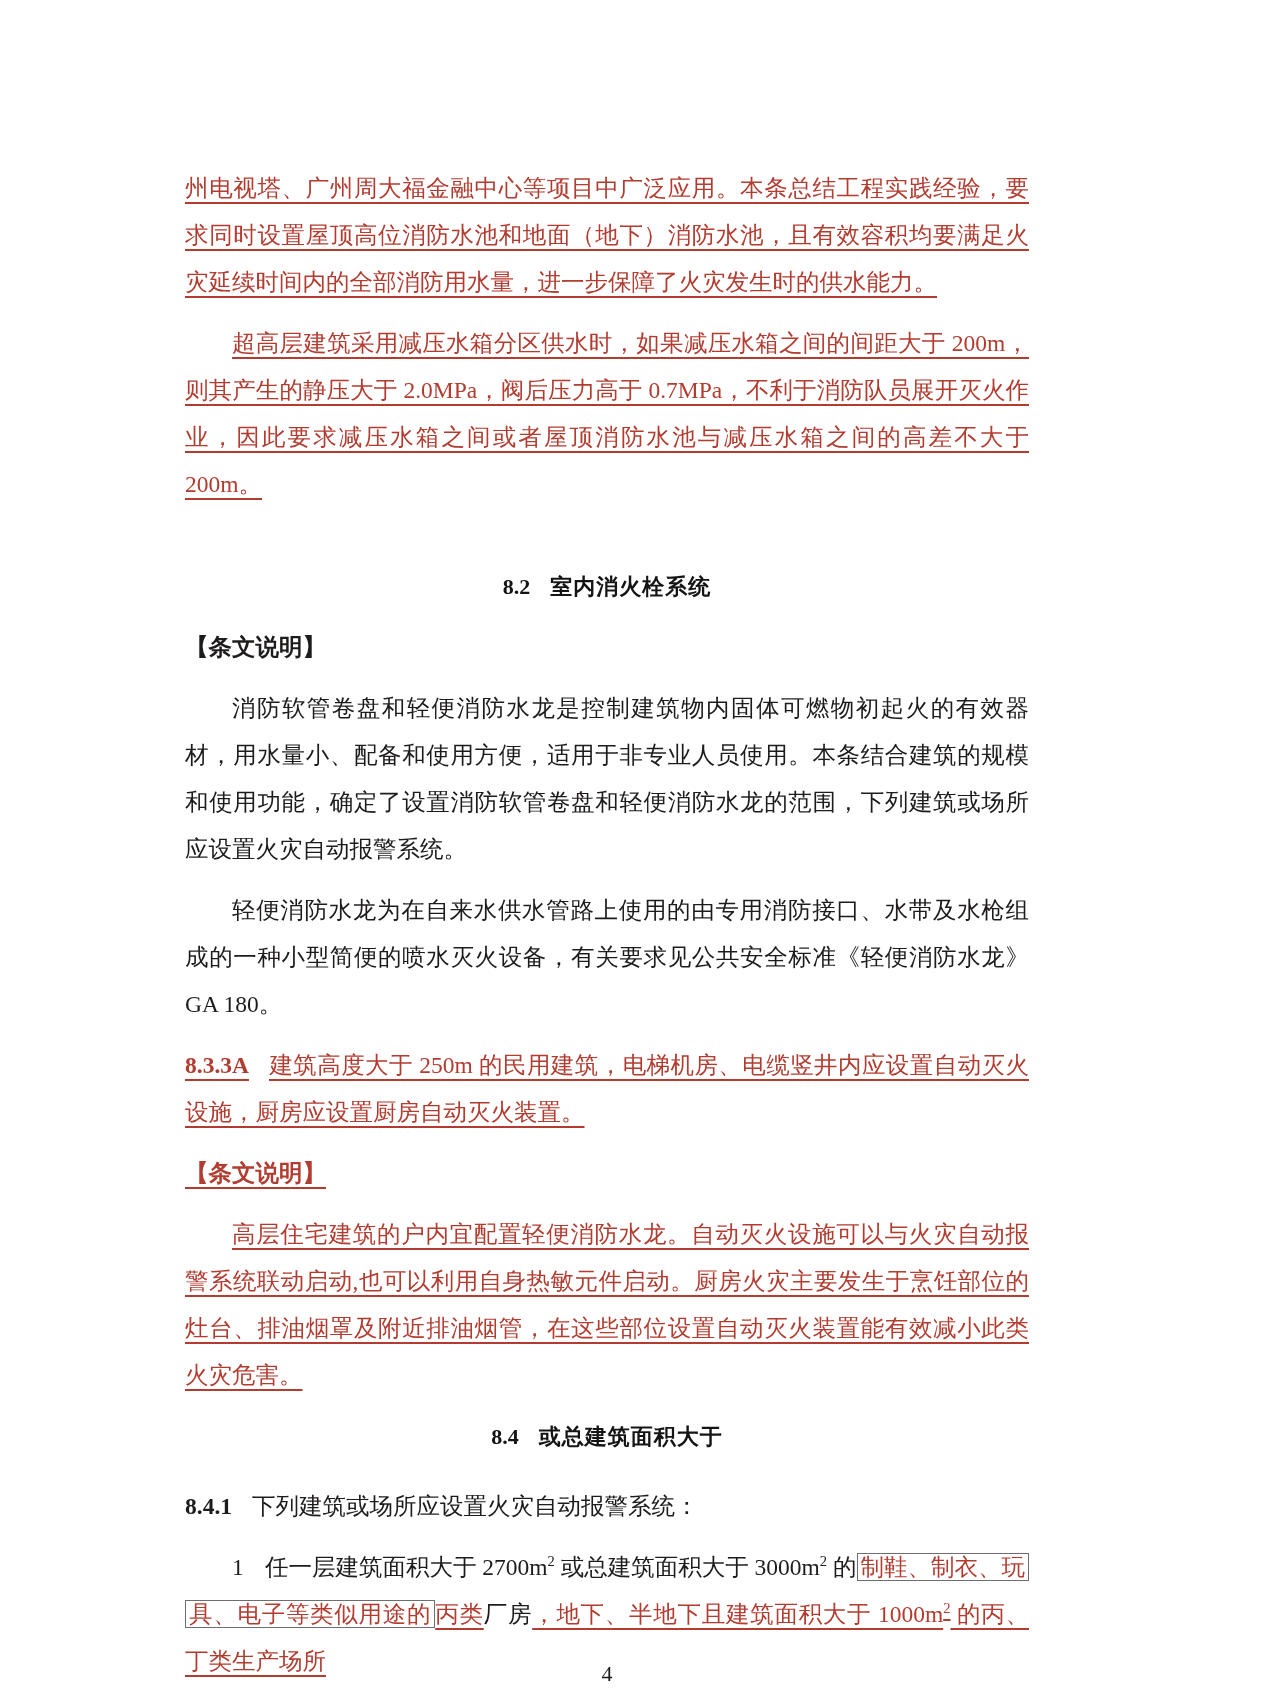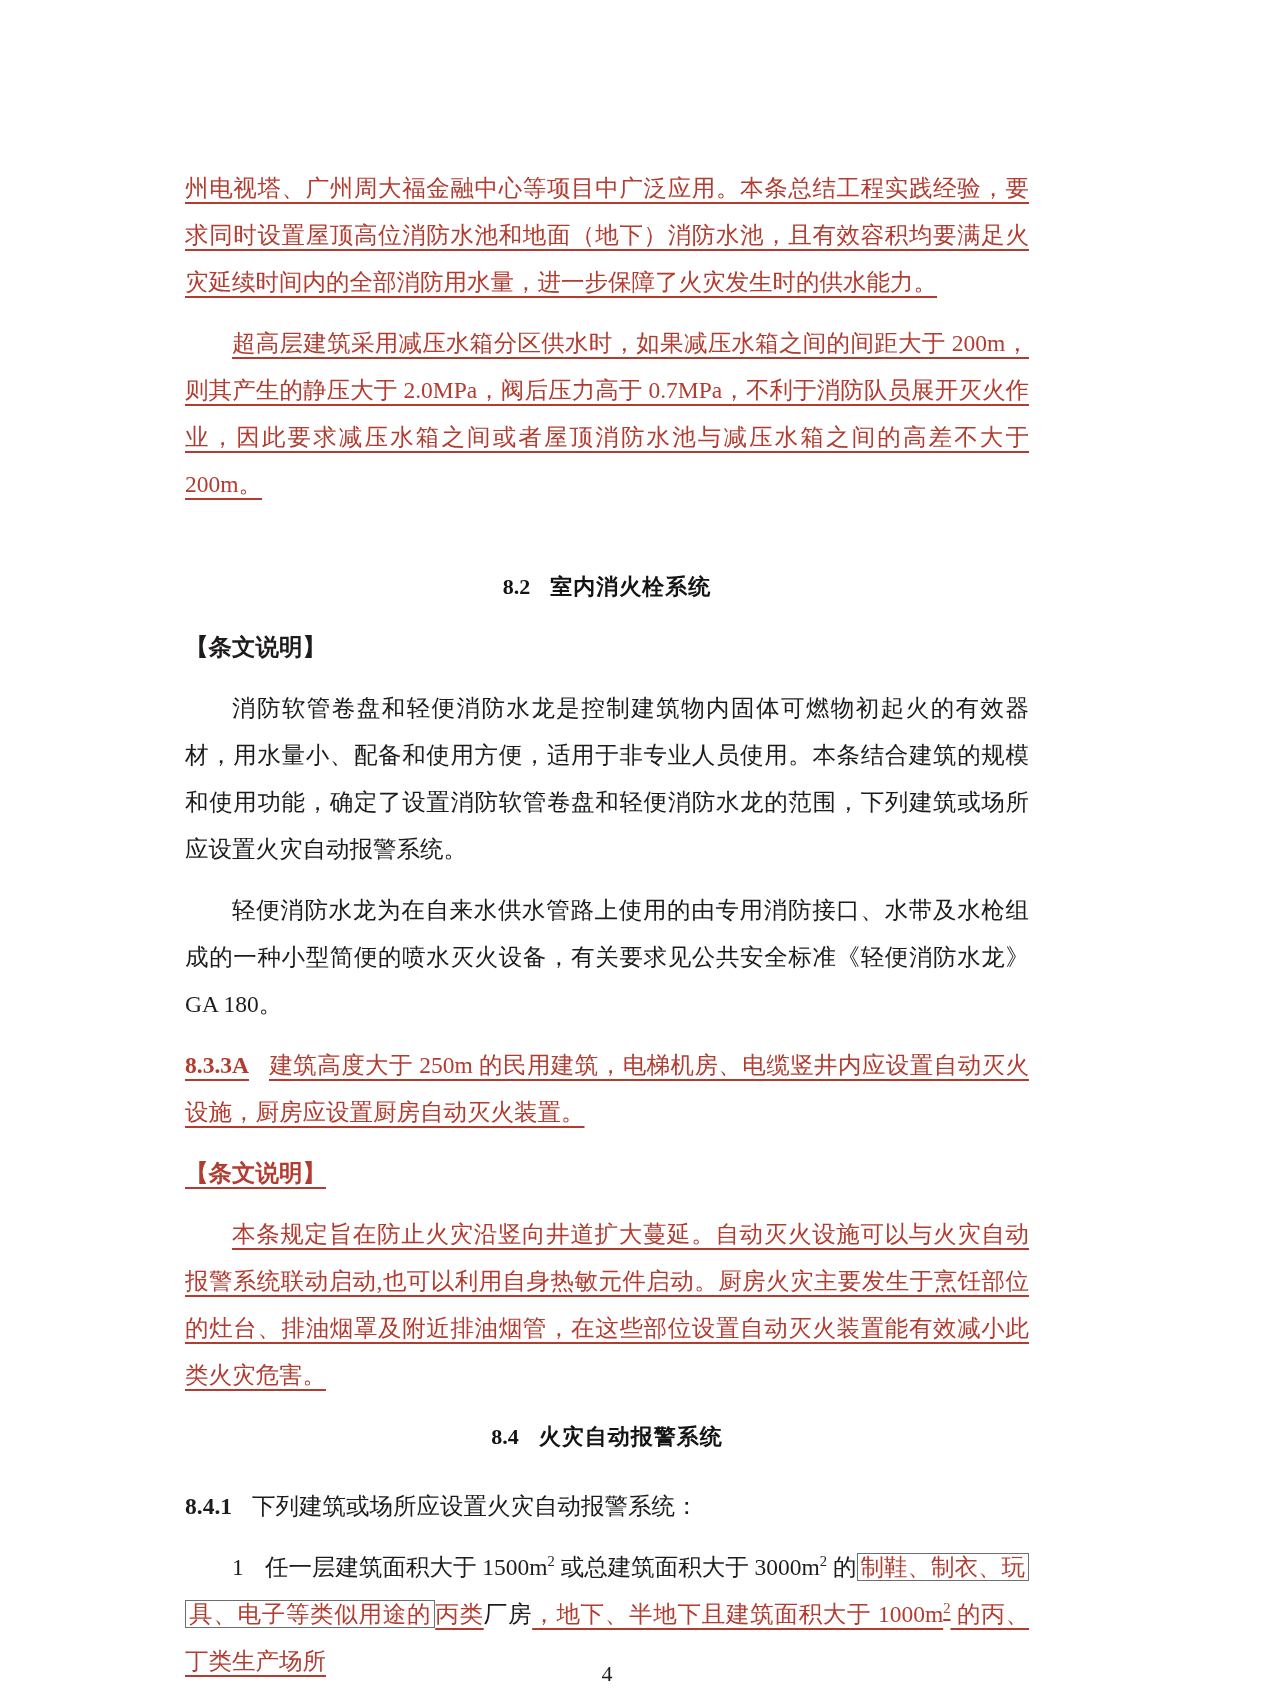--- a/index.html
+++ b/index.html
@@ -72,23 +72,23 @@
   <p class="t bold"><span>【条文说明】</span></p>
 
   <p class="t ind"><span>消防软管卷盘和轻便消防水龙是控制建筑物内固体可燃物初起火的有效器材，用水量小、配备和使用方便，适用于非专业人员使用。本条结合建筑的规模和使用功能，确定了设置消防软管卷盘和轻便消防水龙的范围，下列建筑或场所应设置火灾自动报警系统。</span></p>
 
   <p class="t ind"><span>轻便消防水龙为在自来水供水管路上使用的由专用消防接口、水带及水枪组成的一种小型简便的喷水灭火设备，有关要求见公共安全标准《轻便消防水龙》GA 180。</span></p>
 
   <p class="t red u"><span class="num">8.3.3A</span><span>建筑高度大于 250m 的民用建筑，电梯机房、电缆竖井内应设置自动灭火设施，厨房应设置厨房自动灭火装置。</span></p>
 
   <p class="t bold red u"><span>【条文说明】</span></p>
 
-  <p class="t ind red u"><span>本条规定旨在防止火灾沿竖向井道扩大蔓延。自动灭火设施可以与火灾自动报警系统联动启动,也可以利用自身热敏元件启动。厨房火灾主要发生于烹饪部位的灶台、排油烟罩及附近排油烟管，在这些部位设置自动灭火装置能有效减小此类火灾危害。</span></p>
+  <p class="t ind red u"><span>高层住宅建筑的户内宜配置轻便消防水龙。自动灭火设施可以与火灾自动报警系统联动启动,也可以利用自身热敏元件启动。厨房火灾主要发生于烹饪部位的灶台、排油烟罩及附近排油烟管，在这些部位设置自动灭火装置能有效减小此类火灾危害。</span></p>
 
-  <h2 class="heading" id="h84"><span class="hnum">8.4</span><span>火灾自动报警系统</span></h2>
+  <h2 class="heading" id="h84"><span class="hnum">8.4</span><span>或总建筑面积大于</span></h2>
 
   <p class="t"><span class="num">8.4.1</span><span>下列建筑或场所应设置火灾自动报警系统：</span></p>
 
-  <p class="t ind"><span class="inum">1</span><span>任一层建筑面积大于 1500m</span><sup class="sp">2</sup><span> 或总建筑面积大于 3000m</span><sup class="sp">2</sup><span> 的</span><span class="red boxed">制鞋、制衣、玩具、电子等类似用途的</span><span class="red u">丙类</span><span>厂房</span><span class="red u">，地下、半地下且建筑面积大于 1000m</span><sup class="sp red u">2</sup><span class="red u"> 的丙、丁类生产场所</span></p>
+  <p class="t ind"><span class="inum">1</span><span>任一层建筑面积大于 2700m</span><sup class="sp">2</sup><span> 或总建筑面积大于 3000m</span><sup class="sp">2</sup><span> 的</span><span class="red boxed">制鞋、制衣、玩具、电子等类似用途的</span><span class="red u">丙类</span><span>厂房</span><span class="red u">，地下、半地下且建筑面积大于 1000m</span><sup class="sp red u">2</sup><span class="red u"> 的丙、丁类生产场所</span></p>
 
 </div>
 
 <div class="pagenum">4</div>
 
 </body></html>

